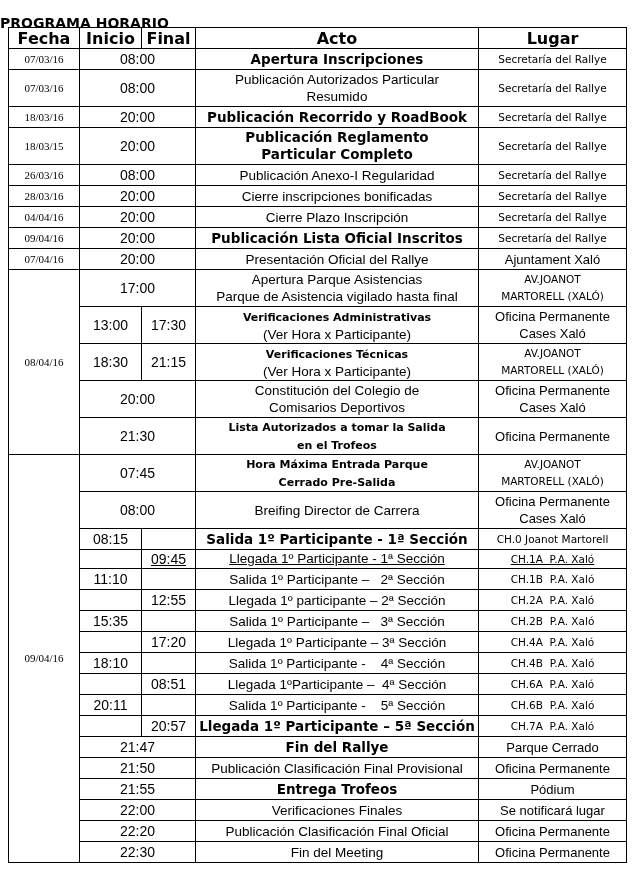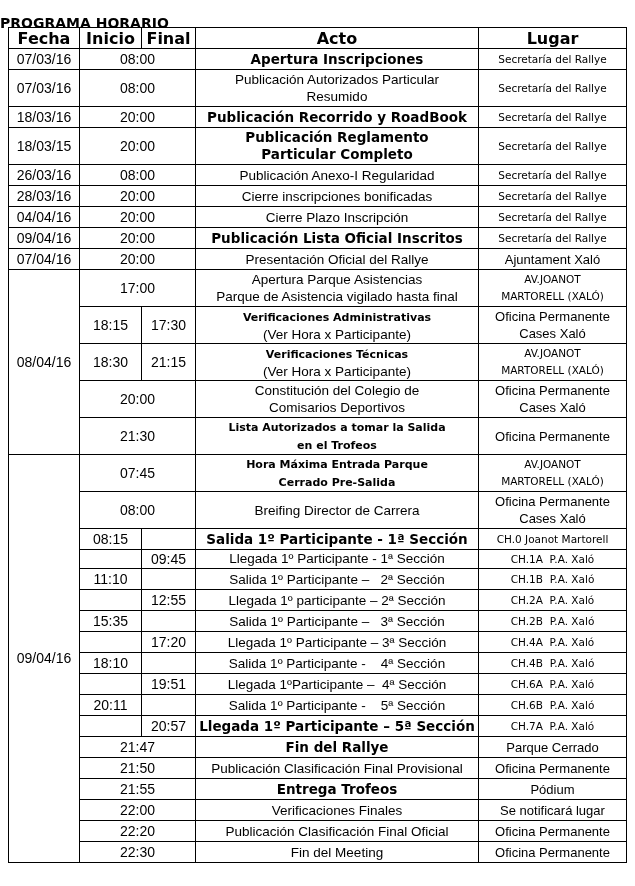--- a/index.html
+++ b/index.html
@@ -2,30 +2,30 @@
 <html><head>
 <meta charset="utf-8">
 <style>
   html, body { margin:0; padding:0; background:#ffffff; }
   body { width:635px; height:886px; position:relative; font-family:"DejaVu Sans", sans-serif; color:#000; }
   .title { position:absolute; top:15px; left:0; width:635px; text-align:left; font-weight:bold; font-size:14px; letter-spacing:0; }
   table { position:absolute; top:27px; left:8px; border-collapse:collapse; table-layout:fixed; width:618px; }
   td, th { border:1px solid #000; padding:0; text-align:center; vertical-align:middle; overflow:hidden; line-height:17px; }
   th { font-size:16px; font-weight:bold; height:20px; }
   td { font-size:13px; font-family:"Liberation Sans", sans-serif; }
-  td.date { font-family:Liberation Sans, sans-serif; font-size:14px; }
+  td.date { font-family:Liberation Serif, serif; font-size:11px; }
   td.place { font-size:13px; }
   td.place.small { font-family:"DejaVu Sans", sans-serif; font-size:10.5px; }
   td.time { font-size:14px; }
   .b { font-weight:bold; font-family:"DejaVu Sans", sans-serif; font-size:11px; }
   td.acto { font-size:13.5px; }
   tr.h1 td { height:20px; }
   tr.h2 td { height:36px; }
   tr.hs td { height:20px; }
-  tr.hx td { height:18px; line-height:16px; }
+  tr.hx td { height:18px; line-height:16px;text-decoration:underline; }
   .dp { white-space:pre; }
 </style>
 </head>
 <body>
 
 <div class="title">PROGRAMA HORARIO</div>
 
 <table>
   <colgroup>
     <col style="width:71px">
@@ -98,21 +98,21 @@
     <td class="place">Ajuntament Xaló</td>
   </tr>
 
   <tr class="h2">
     <td class="date" rowspan="5">08/04/16</td>
     <td class="time" colspan="2">17:00</td>
     <td class="acto"><span>Apertura Parque Asistencias</span><br><span>Parque de Asistencia vigilado hasta final</span></td>
     <td class="place small"><span>AV.JOANOT</span><br><span>MARTORELL (XALÓ)</span></td>
   </tr>
   <tr class="h2">
-    <td class="time">18:15</td>
+    <td class="time">13:00</td>
     <td class="time">17:30</td>
     <td class="acto"><span class="b">Verificaciones Administrativas</span><br><span>(Ver Hora x Participante)</span></td>
     <td class="place"><span>Oficina Permanente</span><br><span>Cases Xaló</span></td>
   </tr>
   <tr class="h2">
     <td class="time">18:30</td>
     <td class="time">21:15</td>
     <td class="acto"><span class="b">Verificaciones Técnicas</span><br><span>(Ver Hora x Participante)</span></td>
     <td class="place small"><span>AV.JOANOT</span><br><span>MARTORELL (XALÓ)</span></td>
   </tr>
@@ -175,21 +175,21 @@
     <td class="place small dp">CH.4A  P.A. Xaló</td>
   </tr>
   <tr class="hs">
     <td class="time">18:10</td>
     <td class="time"></td>
     <td class="acto dp">Salida 1º Participante -    4ª Sección</td>
     <td class="place small dp">CH.4B  P.A. Xaló</td>
   </tr>
   <tr class="hs">
     <td class="time"></td>
-    <td class="time">19:51</td>
+    <td class="time">08:51</td>
     <td class="acto dp">Llegada 1ºParticipante –  4ª Sección</td>
     <td class="place small dp">CH.6A  P.A. Xaló</td>
   </tr>
   <tr class="hs">
     <td class="time">20:11</td>
     <td class="time"></td>
     <td class="acto dp">Salida 1º Participante -    5ª Sección</td>
     <td class="place small dp">CH.6B  P.A. Xaló</td>
   </tr>
   <tr class="hs">

